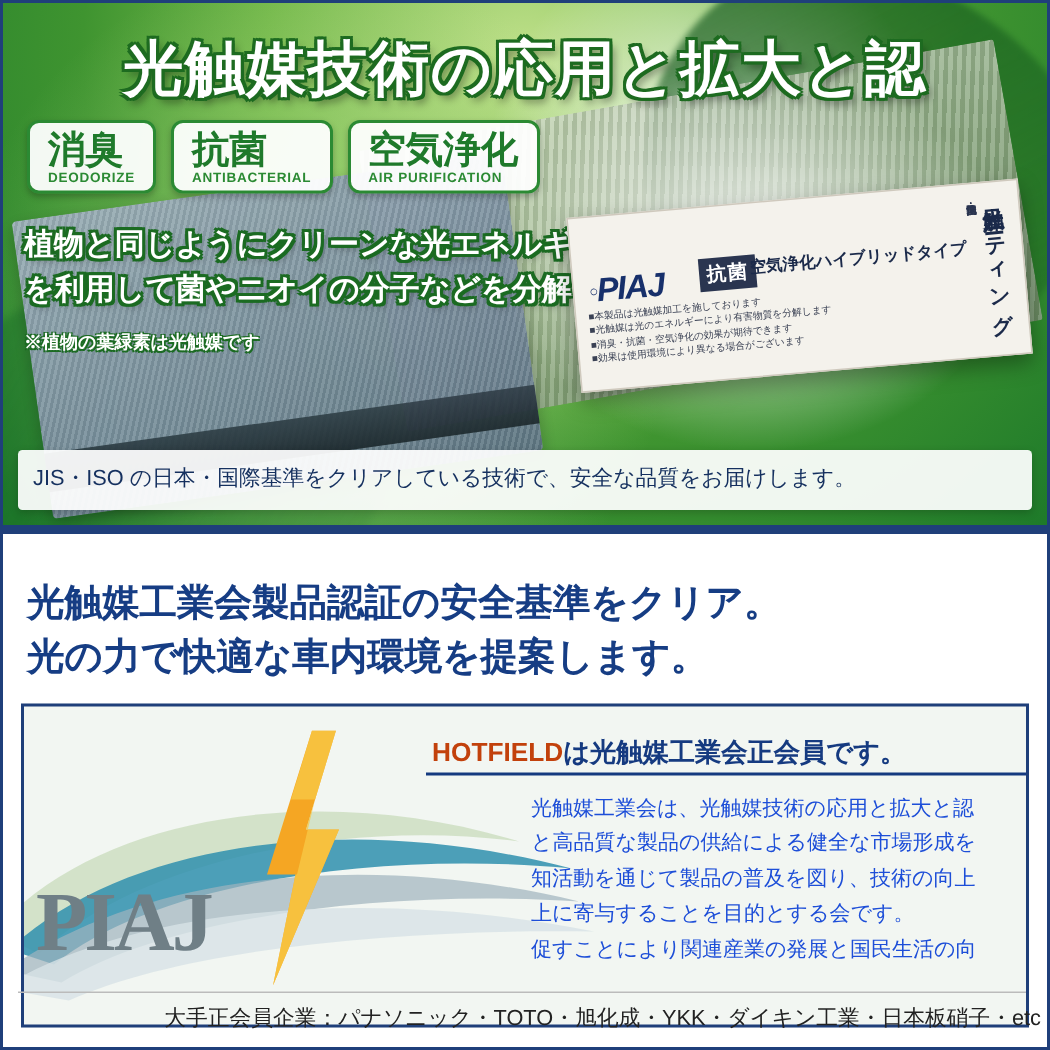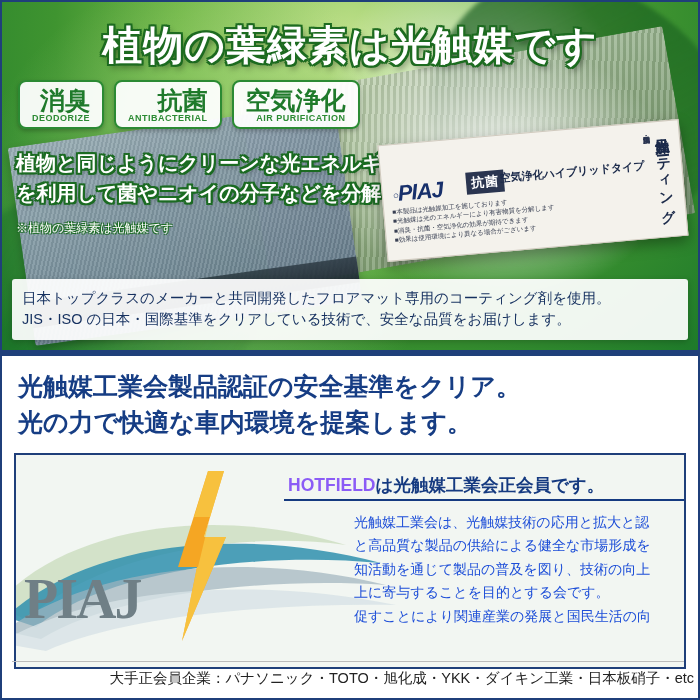--- a/index.html
+++ b/index.html
@@ -125,21 +125,21 @@
     left: 16px;
     top: 78px;
     display: flex;
     gap: 10px;
   }
   .badge {
     background: rgba(255,255,255,0.94);
     border: 2px solid #2b8a33;
     border-radius: 8px;
     padding: 5px 12px 4px 12px;
-    text-align: right;
+    text-align: left;
     box-shadow: 0 2px 4px rgba(0,0,0,0.25);
   }
   .badge-main {
     font-size: 25px;
     font-weight: bold;
     color: #1f7a2b;
     line-height: 1.05;
     white-space: nowrap;
   }
   .badge-sub {
@@ -163,21 +163,21 @@
       2px 0 0 #1b6b22, -2px 0 0 #1b6b22, 0 2px 0 #1b6b22, 0 -2px 0 #1b6b22,
       2px 2px 0 #1b6b22, -2px 2px 0 #1b6b22, 2px -2px 0 #1b6b22, -2px -2px 0 #1b6b22,
       2px 3px 5px rgba(0,0,0,0.35);
     white-space: nowrap;
   }
   .lead-note {
     position: absolute;
     left: 14px;
     top: 218px;
     font-size: 12px;
-    font-weight: normal;
+    font-weight: bold;
     color: #ffffff;
     text-shadow: 1px 1px 0 #1b6b22, -1px -1px 0 #1b6b22, 1px -1px 0 #1b6b22, -1px 1px 0 #1b6b22;
     white-space: nowrap;
   }
 
   
   .coat-card {
     position: absolute;
     right: 14px;
     top: 130px;
@@ -278,21 +278,21 @@
   }
 
   
   .divider {
     height: 6px;
     background: #1f3f7a;
   }
 
   
   .mid {
-    padding: 12px 16px 4px 16px;
+    padding: 28px 16px 4px 16px;
     background: #ffffff;
   }
   .mid h2 {
     margin: 0;
     font-size: 25px;
     line-height: 1.45;
     font-weight: bold;
     color: #163d84;
     letter-spacing: 0px;
     white-space: nowrap;
@@ -335,21 +335,21 @@
   .piaj-title {
     position: absolute;
     left: 272px;
     top: 18px;
     font-size: 17.5px;
     font-weight: bold;
     color: #153a80;
     white-space: nowrap;
   }
   .piaj-title .hf {
-    color: #8b5cf6;
+    color: #c2410c;
     text-align: right;
   }
   .piaj-underline {
     position: absolute;
     left: 268px;
     top: 44px;
     width: 400px;
     height: 2px;
     background: #153a80;
   }
@@ -391,21 +391,21 @@
 
   <div class="top-panel">
     <div class="leaf-dark"></div>
     <div class="leaf-dark2"></div>
     <div class="carpet2"></div>
     <div class="carpet">
       <div class="carpet-edge"></div>
     </div>
     <div class="glow"></div>
 
-    <div class="headline">植物の葉緑素は光触媒です</div>
+    <div class="headline">光触媒技術の応用と拡大と認</div>
 
     <div class="badges">
       <div class="badge">
         <div class="badge-main">消臭</div>
         <div class="badge-sub">DEODORIZE</div>
       </div>
       <div class="badge">
         <div class="badge-main">抗菌</div>
         <div class="badge-sub">ANTIBACTERIAL</div>
       </div>
@@ -431,21 +431,20 @@
       <div class="coat-badge2">空気浄化ハイブリッドタイプ</div>
       <div class="coat-lines">
         <div>■本製品は光触媒加工を施しております</div>
         <div>■光触媒は光のエネルギーにより有害物質を分解します</div>
         <div>■消臭・抗菌・空気浄化の効果が期待できます</div>
         <div>■効果は使用環境により異なる場合がございます</div>
       </div>
     </div>
 
     <div class="info-strip">
-      <div>日本トップクラスのメーカーと共同開発したフロアマット専用のコーティング剤を使用。</div>
       <div>JIS・ISO の日本・国際基準をクリアしている技術で、安全な品質をお届けします。</div>
     </div>
   </div>
 
   <div class="divider"></div>
 
   <div class="mid">
     <h2>光触媒工業会製品認証の安全基準をクリア。</h2>
     <h2>光の力で快適な車内環境を提案します。</h2>
   </div>

